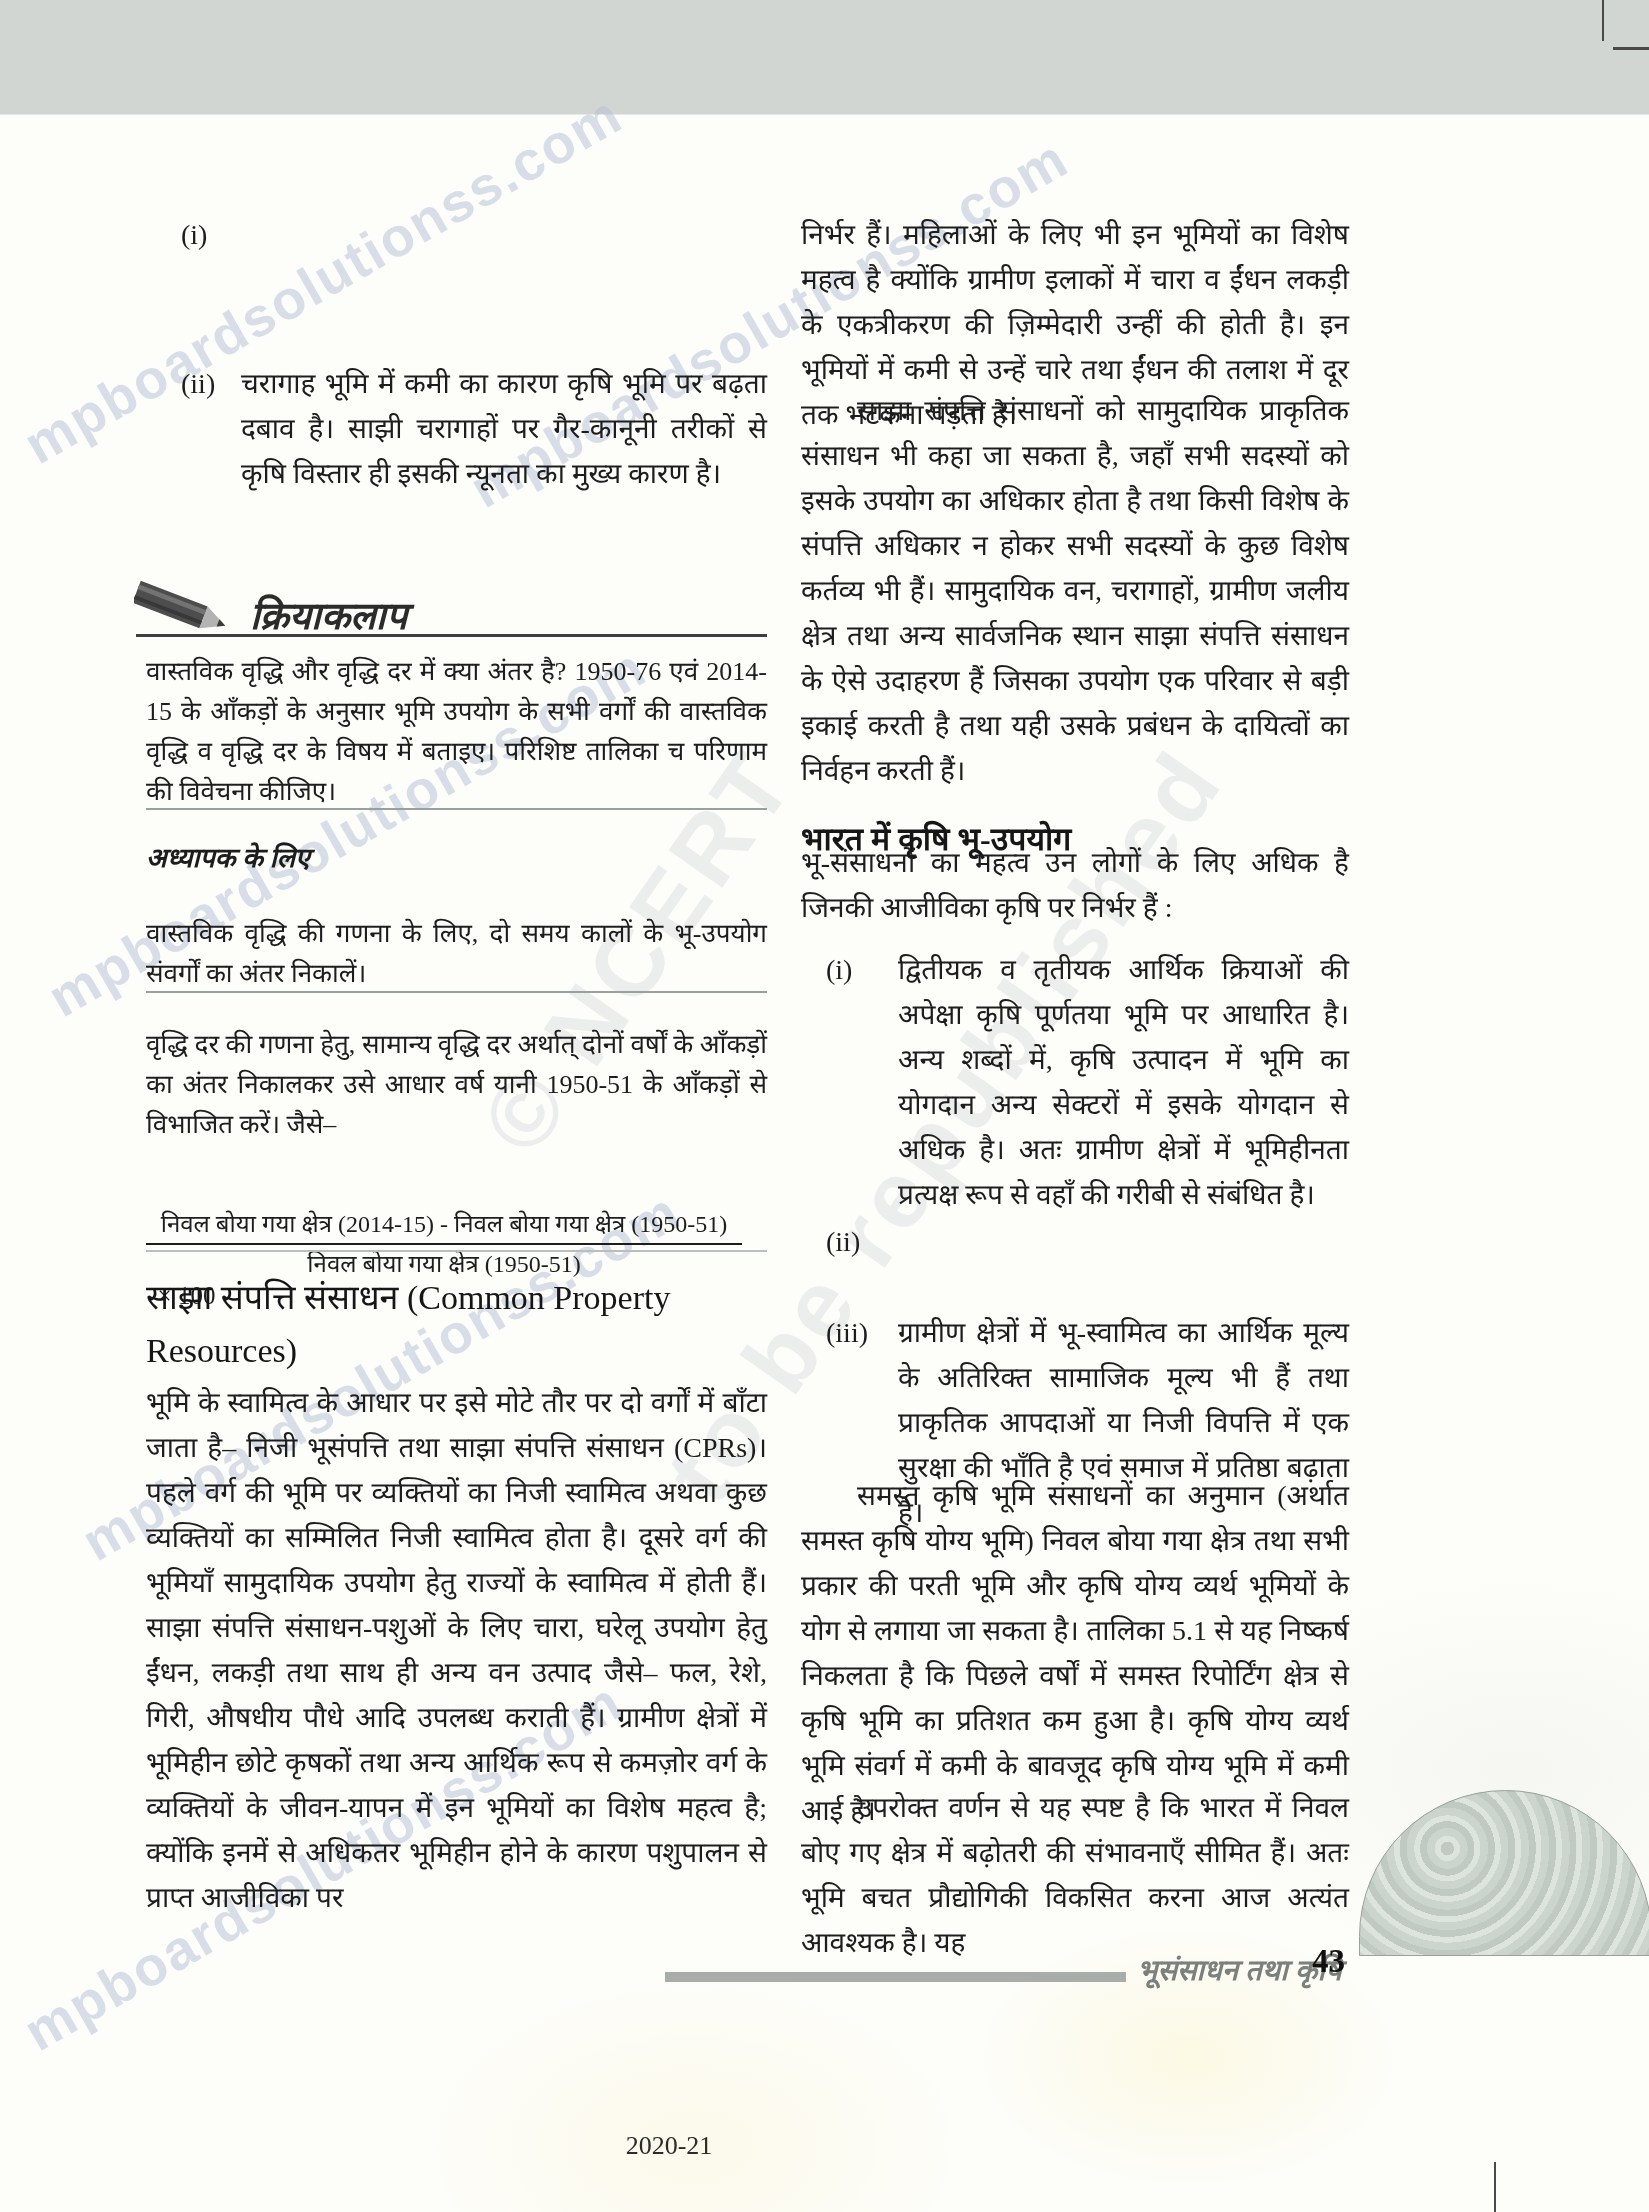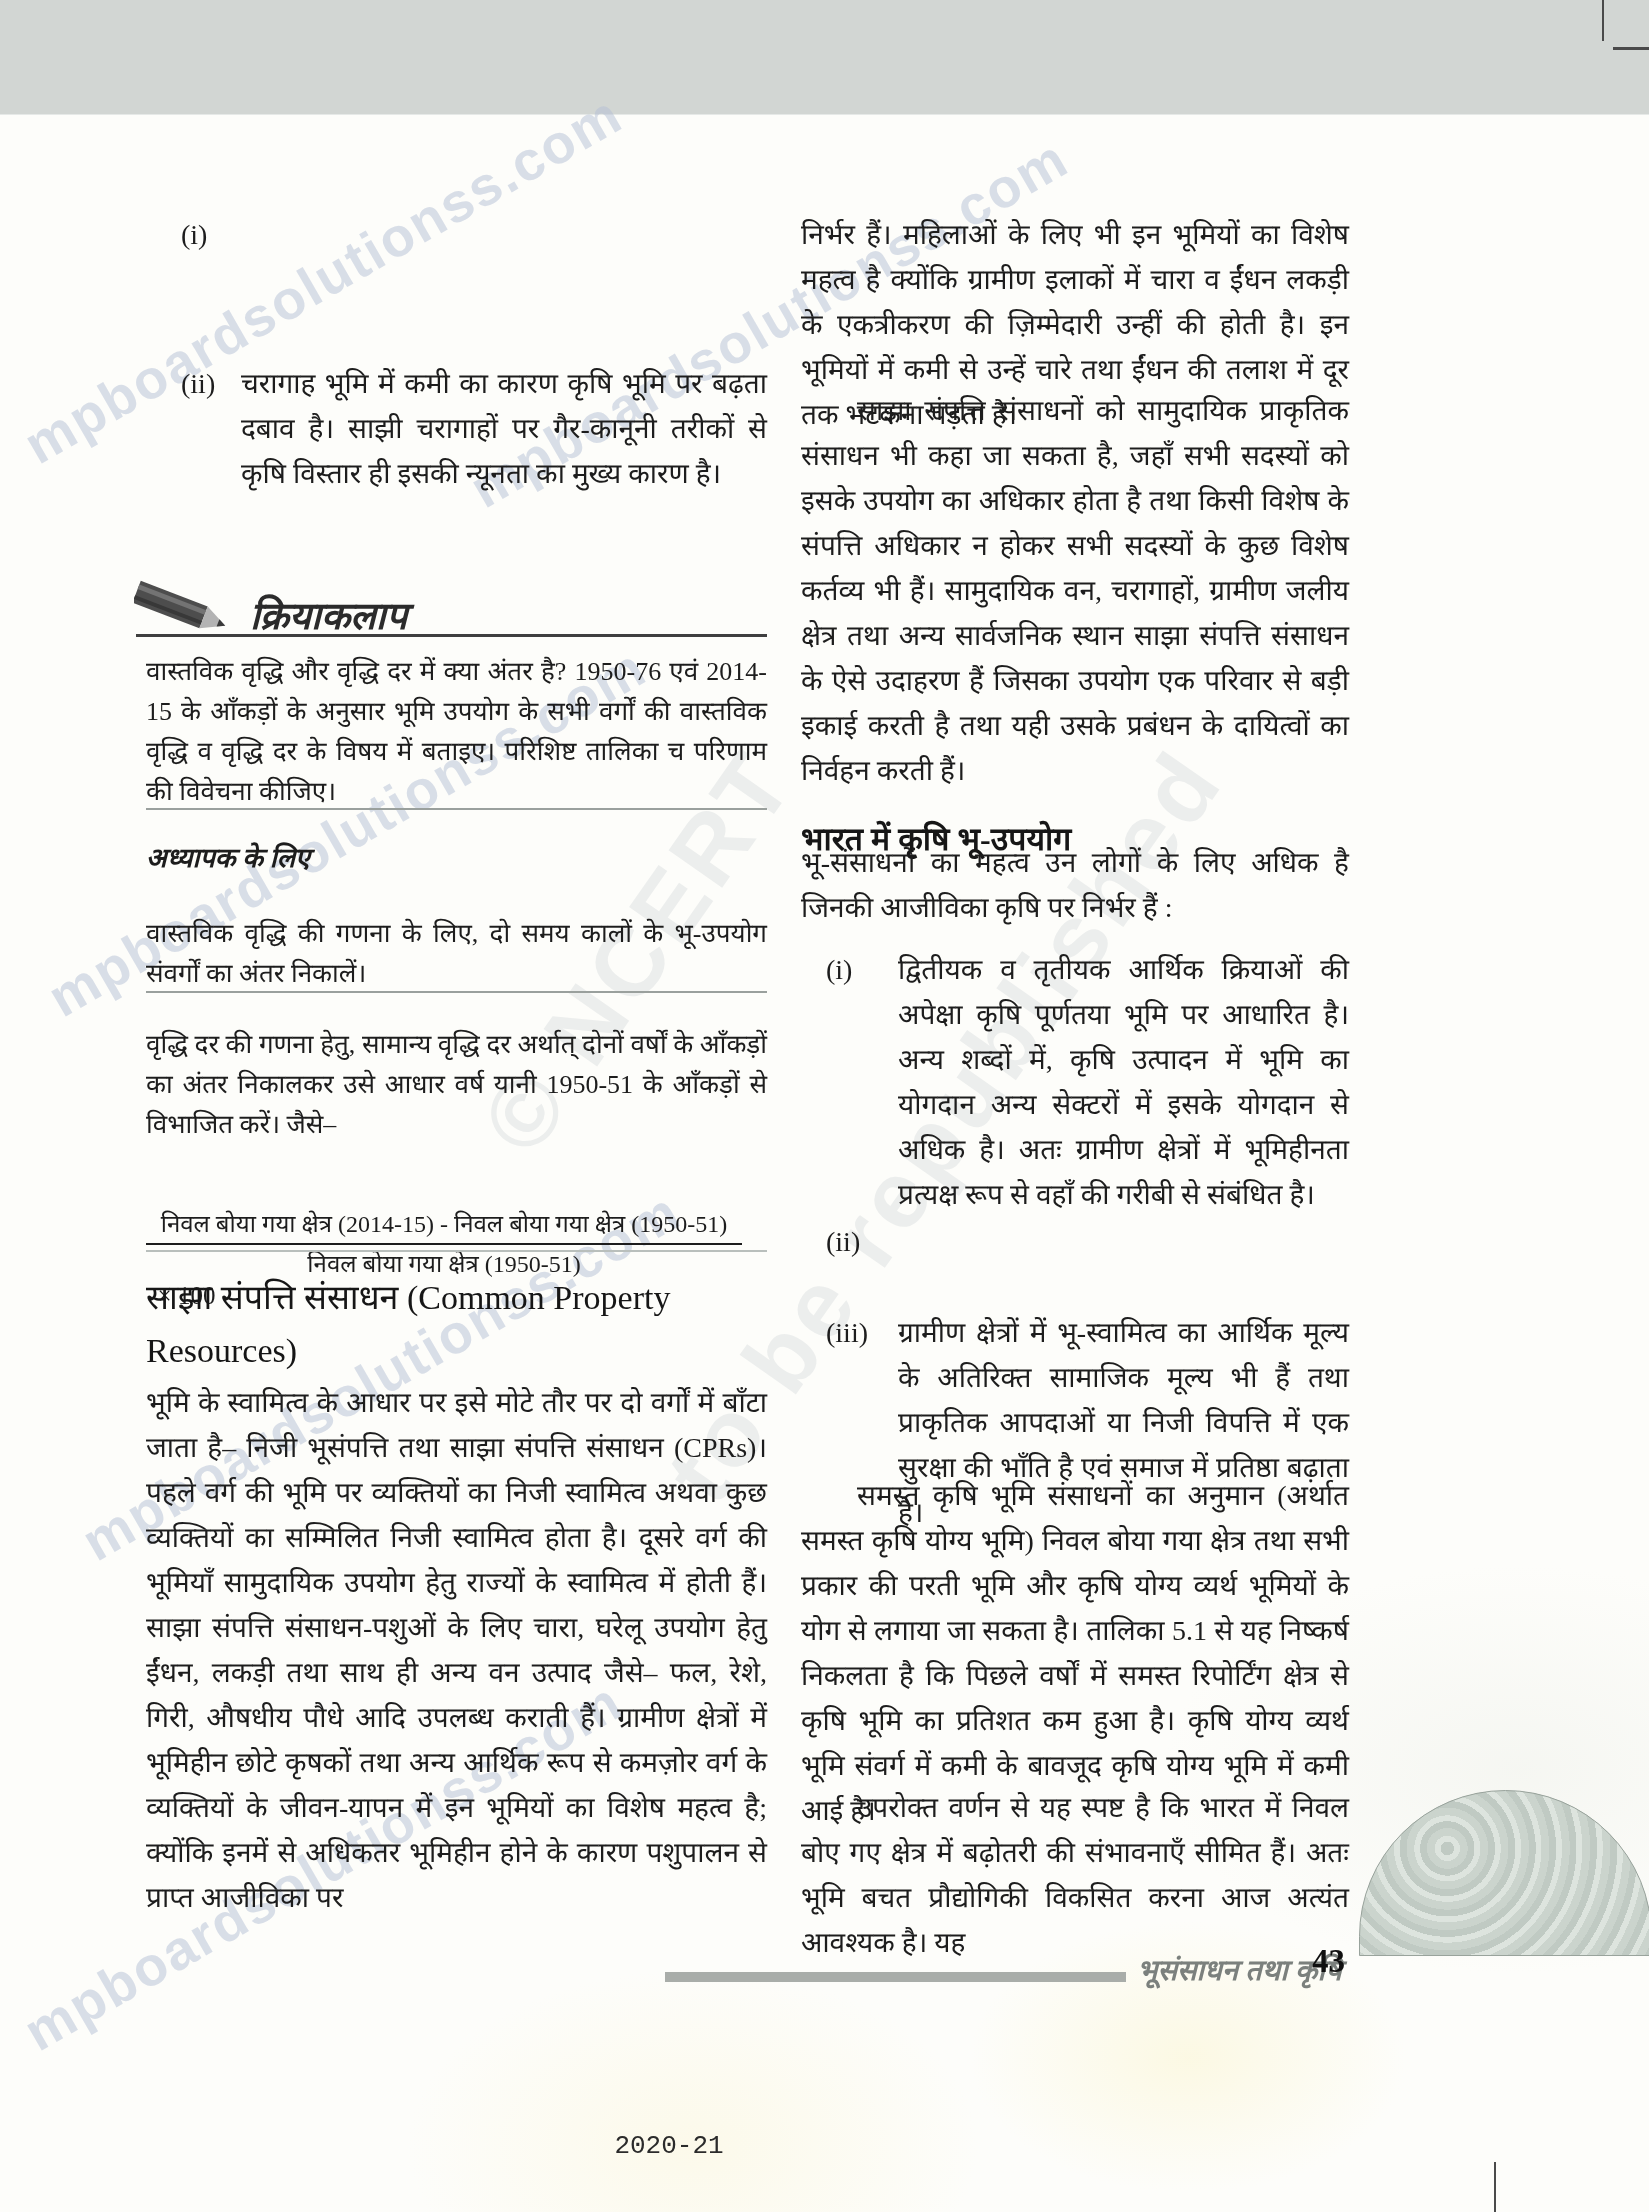--- a/index.html
+++ b/index.html
@@ -43,21 +43,21 @@
   .fbar{height:1.9px;background:#1d1d1d;margin:2.9px 0 3.9px;}
   .mult{margin-left:11.6px;font-size:25px;}
 
   .cpr-head{font-size:34px;font-weight:normal;line-height:53px;color:#161616;}
   .h-agri{font-size:32px;font-weight:bold;color:#161616;margin-top:40px;}
 
   .footer-bar{position:absolute;left:665px;top:1972px;width:461px;height:9.7px;background:#a9ada9;z-index:2;}
   .footer-chapter{position:absolute;left:1137px;top:1949px;font-size:29px;font-style:italic;font-weight:bold;color:#7b807d;z-index:2;}
   .footer-num{position:absolute;left:1312px;top:1943px;font-size:33px;font-weight:bold;color:#101010;z-index:2;}
   .edition{position:absolute;left:0;top:2131px;width:1338px;text-align:center;font-size:26px;color:#2b2b2b;
-           font-family:Liberation Mono, monospace;z-index:2;}
+           font-family:Liberation Serif, serif;z-index:2;}
 
   .dome{position:absolute;left:1359px;top:1790px;width:293px;height:166px;z-index:2;
         border-radius:147px 147px 0 0;border:1.9px solid #99a39c;box-sizing:border-box;
         background-color:#ccd4ce;
         background-image:
           repeating-radial-gradient(circle at 30% 35%, #c0cac3 0 6.8px, #dde4de 6.8px 12.6px, #cbd4cd 12.6px 20.4px),
           repeating-radial-gradient(circle at 70% 60%, rgba(176,188,180,.55) 0 8.7px, rgba(226,232,227,.55) 8.7px 15.5px),
           repeating-linear-gradient(35deg, rgba(255,255,255,.22) 0 5.8px, rgba(140,155,146,.18) 5.8px 10.7px);}
 
   .pencil{position:absolute;left:134px;top:578px;z-index:3;}

